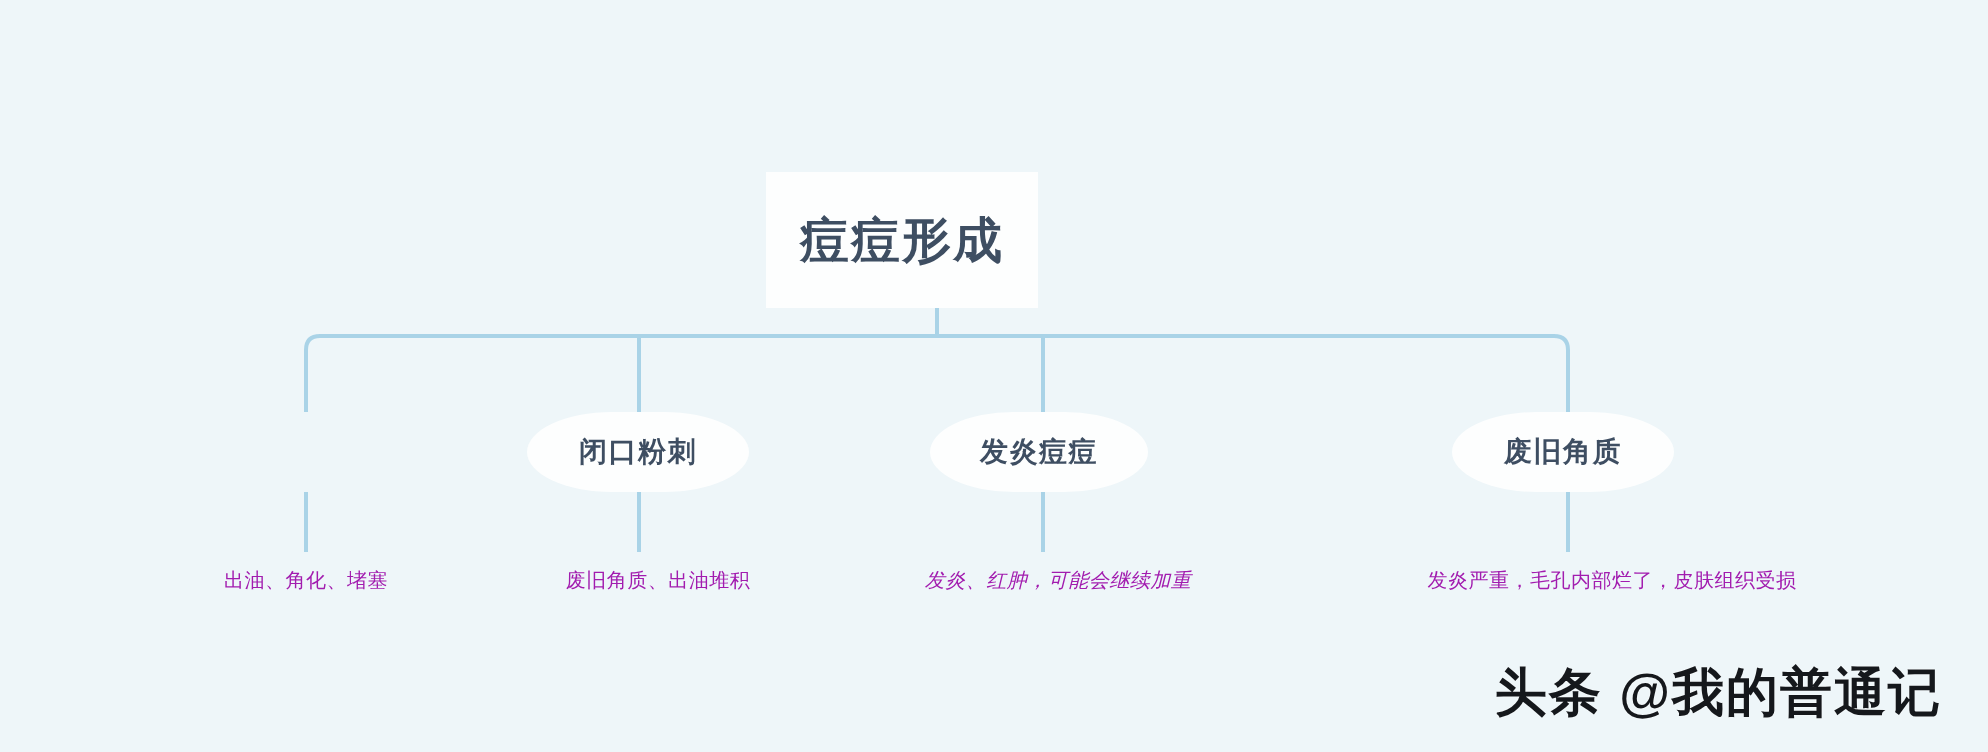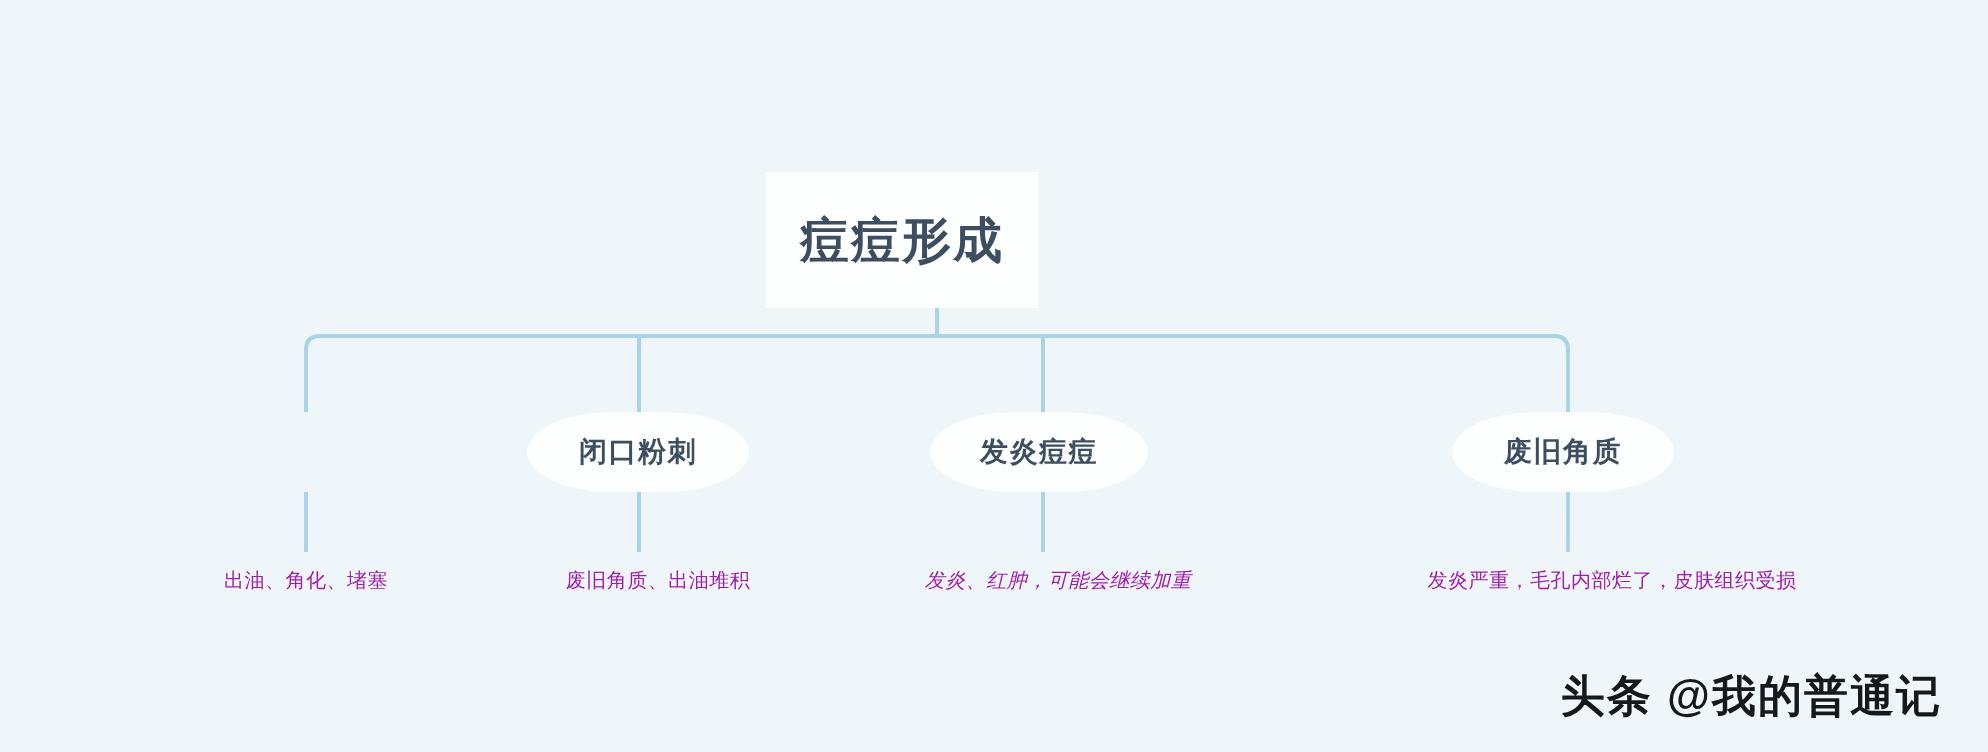--- a/index.html
+++ b/index.html
@@ -88,21 +88,21 @@
   .cap-0 { left: 306px; }
   .cap-1 { left: 639px; margin-left: 19px; }
   .cap-2 { left: 1058px; font-style: italic; }
   .cap-3 { left: 1568px; margin-left: 44px; }
 
   
   .watermark {
     position: absolute;
     right: 46px;
     bottom: 34px;
-    font-size: 44px;
+    font-size: 52px;
     font-weight: bold;
     color: #15181c;
     letter-spacing: 2px;
     white-space: nowrap;
     text-shadow: 0 0 2px rgba(255,255,255,0.85);
     line-height: 1;
   }
 </style>
 </head>
 <body>

